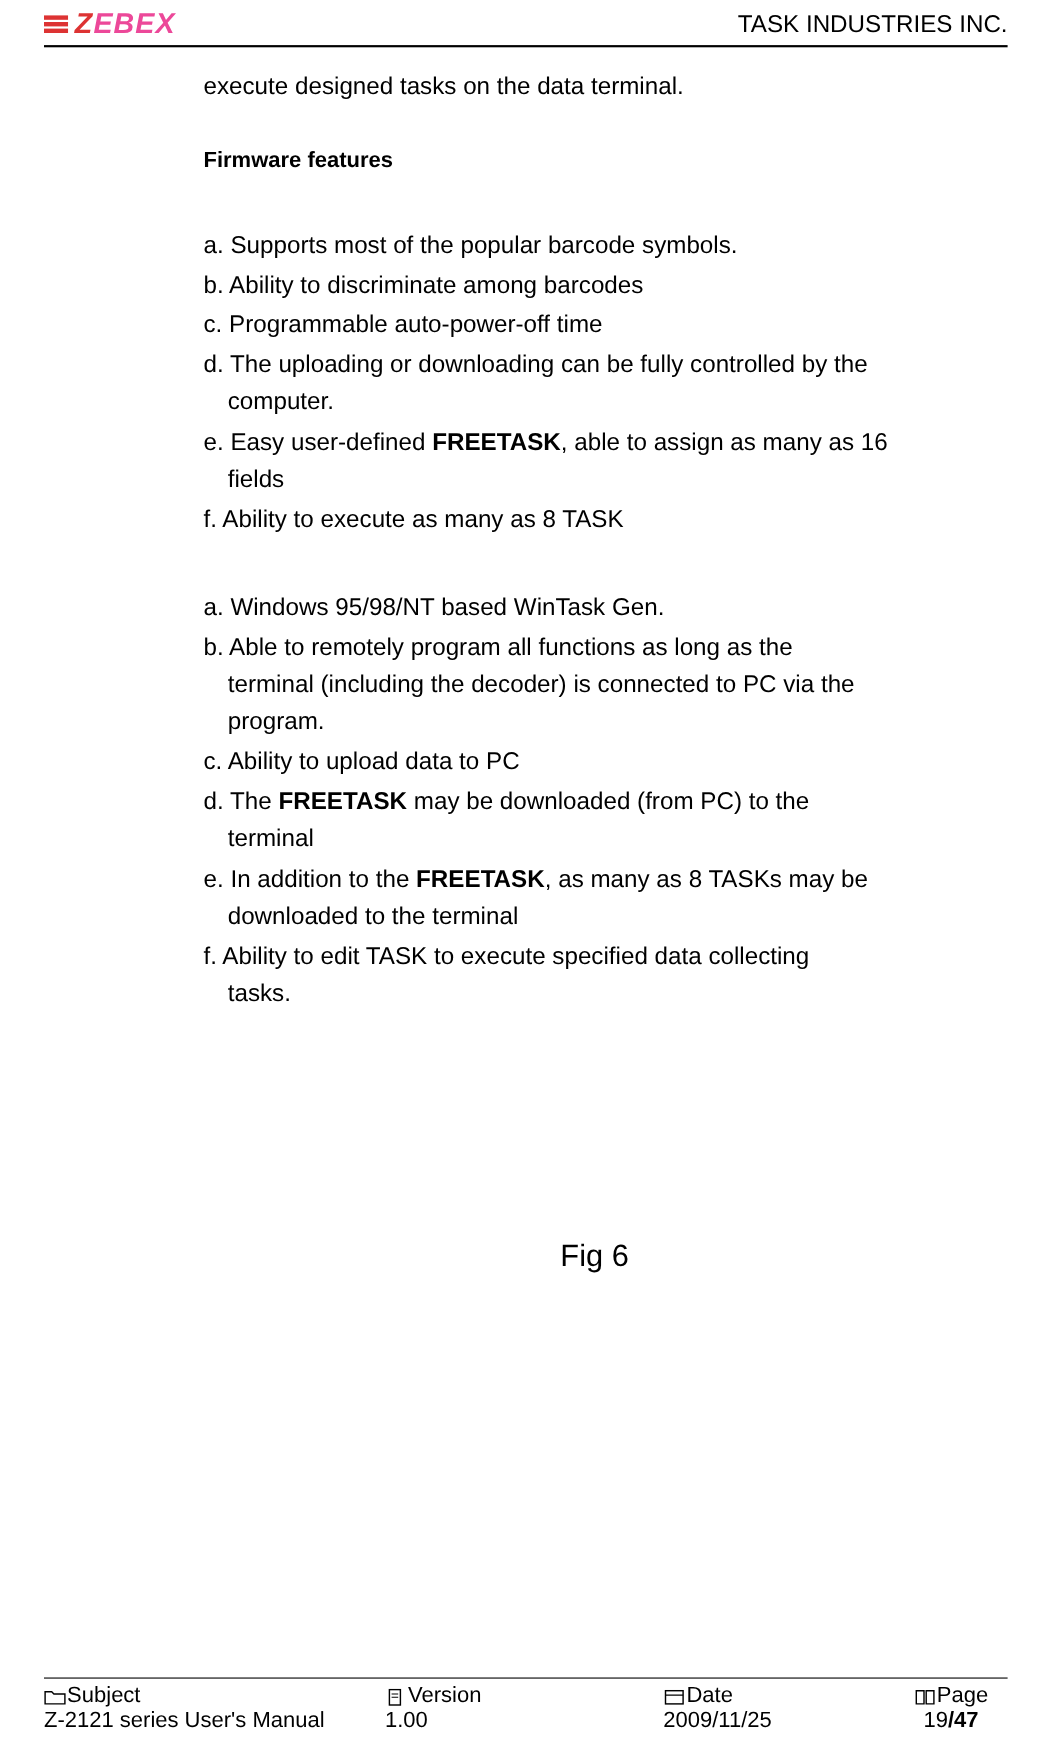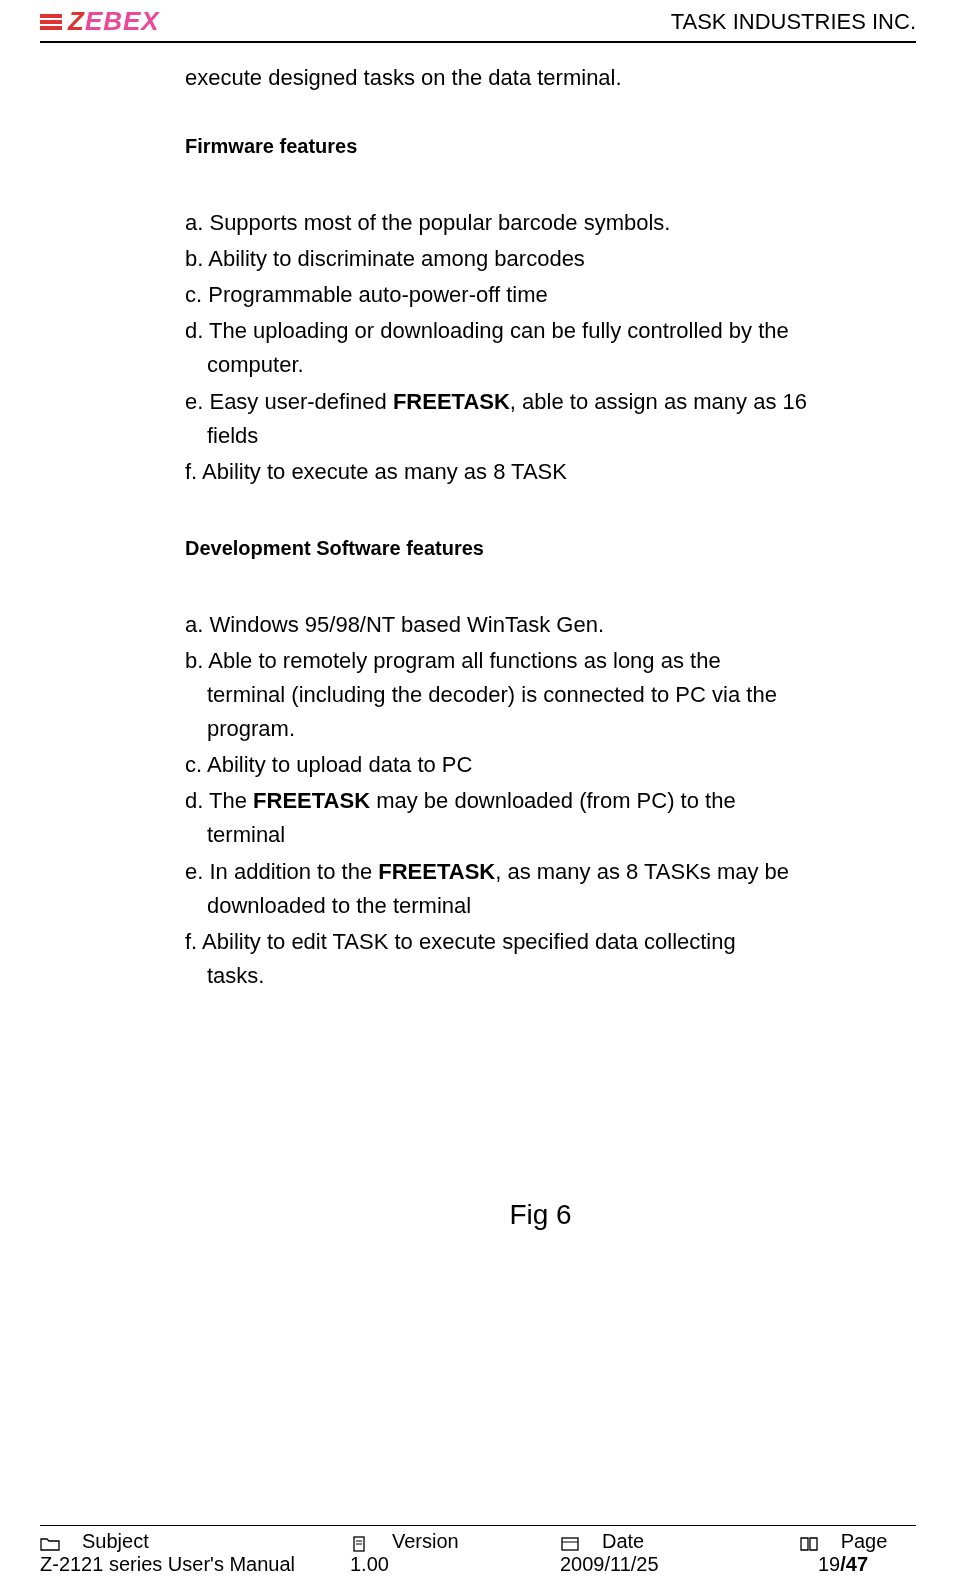--- a/index.html
+++ b/index.html
@@ -19,24 +19,24 @@
   .lead { margin-bottom: 36px; }
   h3.section { font-size: 20px; font-weight: bold; margin: 0 0 44px 0; }
   .item { margin: 2px 0; }
   .wrap { padding-left: 22px; }
   .gap { height: 42px; }
   .fig { text-align: center; font-size: 28px; margin-top: 200px; }
 
   .footer { position: absolute; left: 40px; right: 40px; bottom: 20px; }
   .hr-thin { border: 0; border-top: 1.5px solid #000; margin-bottom: 4px; }
   .foot-row { display: flex; font-size: 20px; }
-  .fcell { display: flex; align-items: center; gap: 22px; }
+  .fcell { display: flex; align-items: center; gap: 1px; }
   .c1 { flex: 0 0 310px; }
   .c2 { flex: 0 0 210px; }
-  .c3 { flex: 0 0 210px; }
+  .c3 { flex: 0 0 210px; margin-left: 43px; }
   .c4 { flex: 1 1 auto; justify-content: center; }
   .foot-row.values .fcell { gap: 0; }
   .foot-row .icon { width: 20px; height: 16px; display: inline-block; }
   .bold { font-weight: bold; }
 </style>
 </head>
 <body>
 
 <div class="page">
 
@@ -69,21 +69,20 @@
       <div class="wrap">computer.</div>
     </div>
     <div class="item">
       <span>e. Easy user-defined </span><span class="bold">FREETASK</span><span>, able to assign as many as 16</span>
       <div class="wrap">fields</div>
     </div>
     <div class="item">f. Ability to execute as many as 8 TASK</div>
 
     <div class="gap"></div>
 
-    <h3 class="section">Development Software features</h3>
 
     <div class="item">a. Windows 95/98/NT based WinTask Gen.</div>
     <div class="item">
       <span>b. Able to remotely program all functions as long as the</span>
       <div class="wrap">terminal (including the decoder) is connected to PC via the</div>
       <div class="wrap">program.</div>
     </div>
     <div class="item">c. Ability   to upload data to PC</div>
     <div class="item">
       <span>d. The </span><span class="bold">FREETASK</span><span> may be downloaded (from PC) to the</span>

